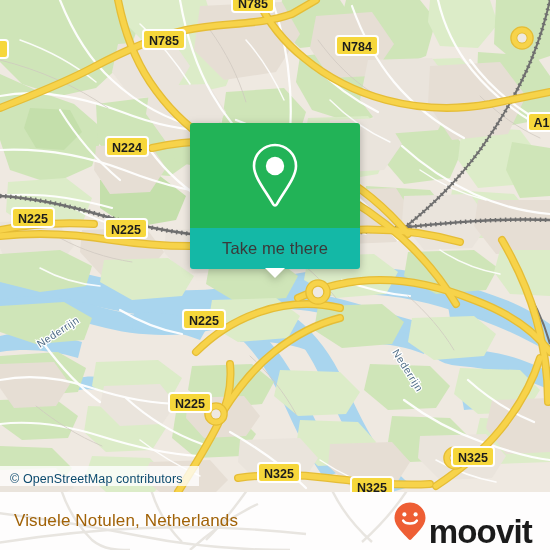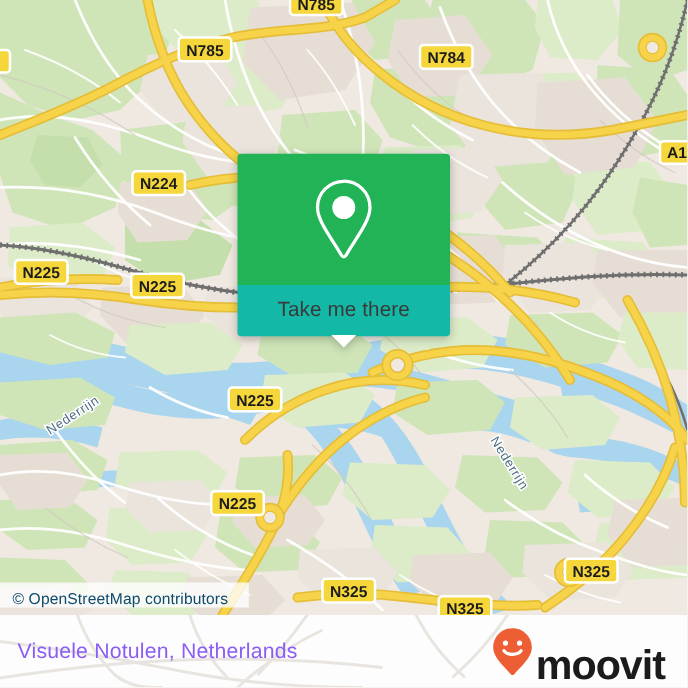--- a/index.html
+++ b/index.html
@@ -111,21 +111,21 @@
   }
   .bottombar-ghost {
     position: absolute;
     left: 0; top: 0;
     width: 550px; height: 58px;
     pointer-events: none;
   }
   .place-name {
     position: relative;
     font-size: 17px;
-    color: #8b5cf6;
+    color: #a16207;
     letter-spacing: 0.15px;
     white-space: nowrap;
     z-index: 2;
   }
   .brand {
     position: relative;
     display: flex;
     align-items: center;
     gap: 2px;
     z-index: 2;

